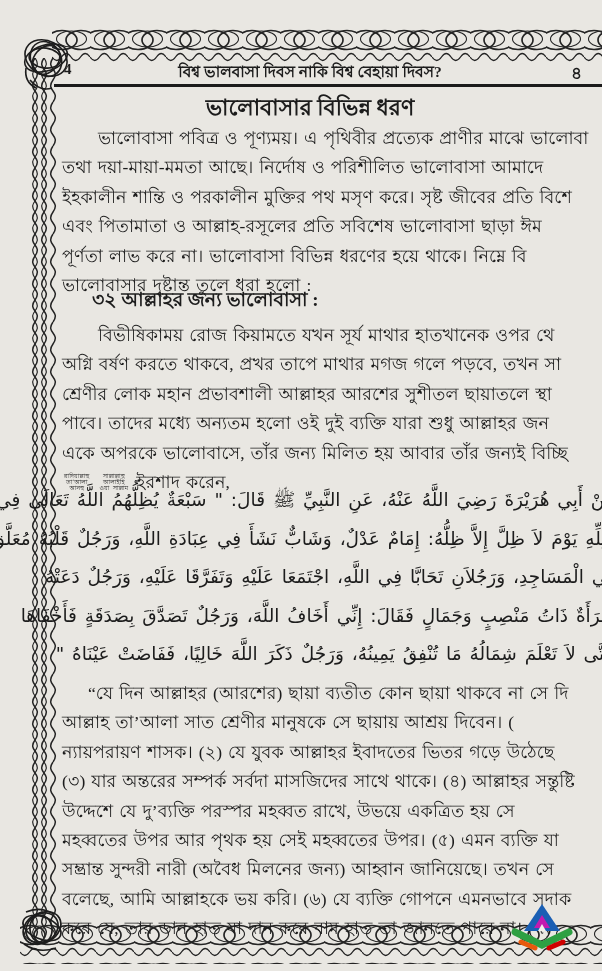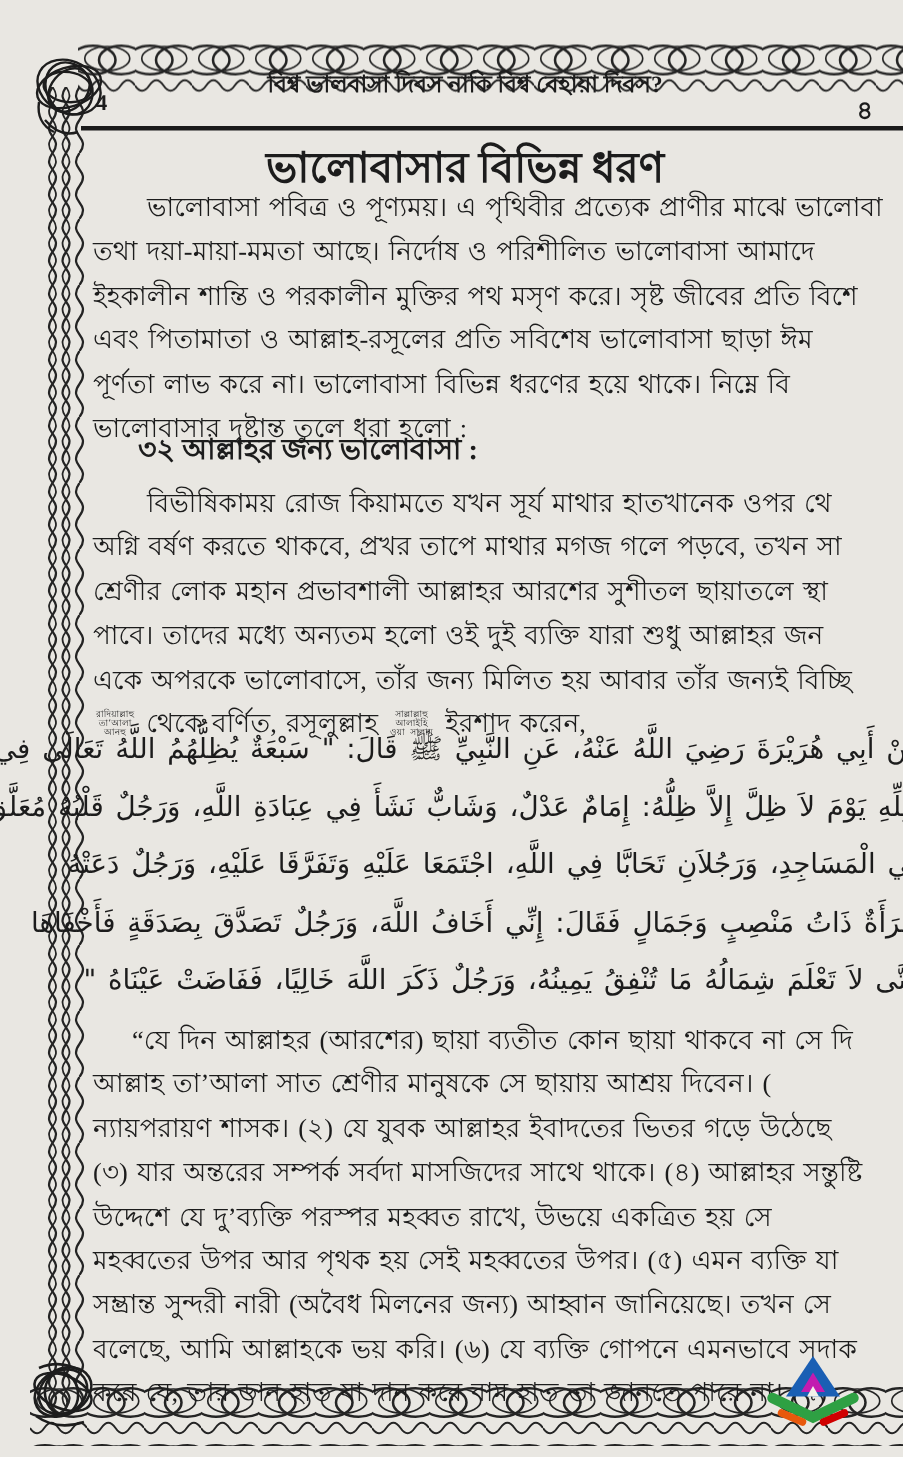--- a/index.html
+++ b/index.html
@@ -11,21 +11,21 @@
       radial-gradient(ellipse at 45% 40%, #f8f7f3 0%, #f3f1ea 70%, #ecead F0 100%),
       #f4f2ec;
     font-family:"Liberation Serif", serif;color:#1c1c1c;
   }
   svg{display:block}
   .abs{position:absolute}
   
   .hdr-num{font-weight:bold;font-size:15px}
   .hdr-title{font-weight:bold;font-size:15.5px;text-align:center;white-space:nowrap}
   .hdr-rule{background:#1b1b1b;height:2.5px}
-  .h1{font-weight:bold;font-size:28px;text-align:center;white-space:nowrap}
+  .h1{font-weight:bold;font-size:22px;text-align:center;white-space:nowrap}
   
   .bline{white-space:nowrap;font-size:17.5px;line-height:29.4px;height:29.4px;width:565px;letter-spacing:.1px;word-spacing:1.5px}
   .indent{text-indent:36px}
   .sechead{font-weight:bold;font-size:19px;white-space:nowrap}
   
   .aline{direction:rtl;text-align:right;white-space:nowrap;font-family:"DejaVu Sans",sans-serif;
          font-size:18.5px;line-height:38.5px;height:38.5px;word-spacing:2px}
   
   .seal{display:inline-block;vertical-align:-2px;margin:0 2px;text-align:center;color:#2a2a2a}
   .seal div{font-size:6px;line-height:6.2px;white-space:nowrap;font-family:"DejaVu Sans",sans-serif}
@@ -79,21 +79,21 @@
       <ellipse cx="28" cy="36" rx="20" ry="15" transform="rotate(-30 28 36)"></ellipse>
       <ellipse cx="28" cy="36" rx="20" ry="11" transform="rotate(22 28 36)"></ellipse>
       <ellipse cx="28" cy="36" rx="14" ry="17" transform="rotate(55 28 36)"></ellipse>
       <ellipse cx="27" cy="37" rx="11" ry="14" transform="rotate(-8 27 37)"></ellipse>
       <path d="M12,20 q14,-6 28,2"></path>
       <path d="M10,52 q14,10 32,4"></path>
     </g>
   </svg>
 
   <div class="abs hdr-num" style="left:64px;top:61px">4</div>
-  <div class="abs hdr-title" style="left:105px;top:44px;width:410px">বিশ্ব ভালবাসা দিবস নাকি বিশ্ব বেহায়া দিবস?</div>
+  <div class="abs hdr-title" style="left:105px;top:60px;width:410px">বিশ্ব ভালবাসা দিবস নাকি বিশ্ব বেহায়া দিবস?</div>
   <div class="abs hdr-num" style="left:571px;top:60px;font-size:17px">৪</div>
   <div class="abs hdr-rule" style="left:54px;top:84px;width:548px"></div>
 
   <div class="abs h1" style="left:60px;top:90px;width:500px">ভালোবাসার বিভিন্ন ধরণ</div>
 
   <div class="abs" style="left:62px;top:124px">
     <div class="bline indent">ভালোবাসা পবিত্র ও পূণ্যময়। এ পৃথিবীর প্রত্যেক প্রাণীর মাঝে ভালোবা</div>
     <div class="bline">তথা দয়া-মায়া-মমতা আছে। নির্দোষ ও পরিশীলিত ভালোবাসা আমাদে</div>
     <div class="bline">ইহকালীন শান্তি ও পরকালীন মুক্তির পথ মসৃণ করে। সৃষ্ট জীবের প্রতি বিশে</div>
     <div class="bline">এবং পিতামাতা ও আল্লাহ-রসূলের প্রতি সবিশেষ ভালোবাসা ছাড়া ঈম</div>
@@ -111,21 +111,20 @@
     <div class="bline">অগ্নি বর্ষণ করতে থাকবে, প্রখর তাপে মাথার মগজ গলে পড়বে, তখন সা</div>
     <div class="bline">শ্রেণীর লোক মহান প্রভাবশালী আল্লাহর আরশের সুশীতল ছায়াতলে স্থা</div>
     <div class="bline">পাবে। তাদের মধ্যে অন্যতম হলো ওই দুই ব্যক্তি যারা শুধু আল্লাহর জন</div>
     <div class="bline">একে অপরকে ভালোবাসে, তাঁর জন্য মিলিত হয় আবার তাঁর জন্যই বিচ্ছি</div>
     <div class="bline">
       <span class="seal">
         <div>রাদিয়াল্লাহু</div>
         <div>তা’আলা</div>
         <div>আনহু</div>
       </span>
-      <span>থেকে বর্ণিত, রসূলুল্লাহ</span>
       <span class="seal">
         <div>সাল্লাল্লাহু</div>
         <div>আলাইহি</div>
         <div>ওয়া সাল্লাম</div>
       </span>
       <span>ইরশাদ করেন,</span>
     </div>
   </div>
 
   <div class="abs" style="left:54px;top:481px;right:-14px">

